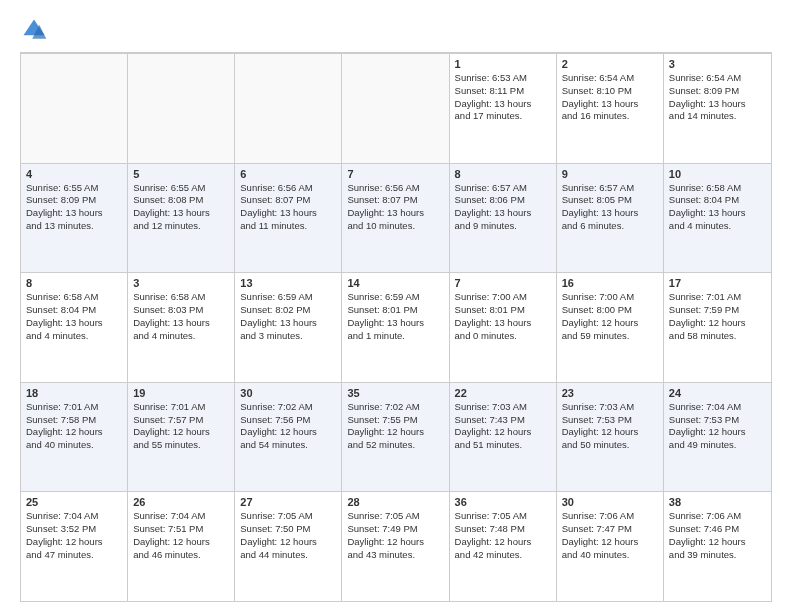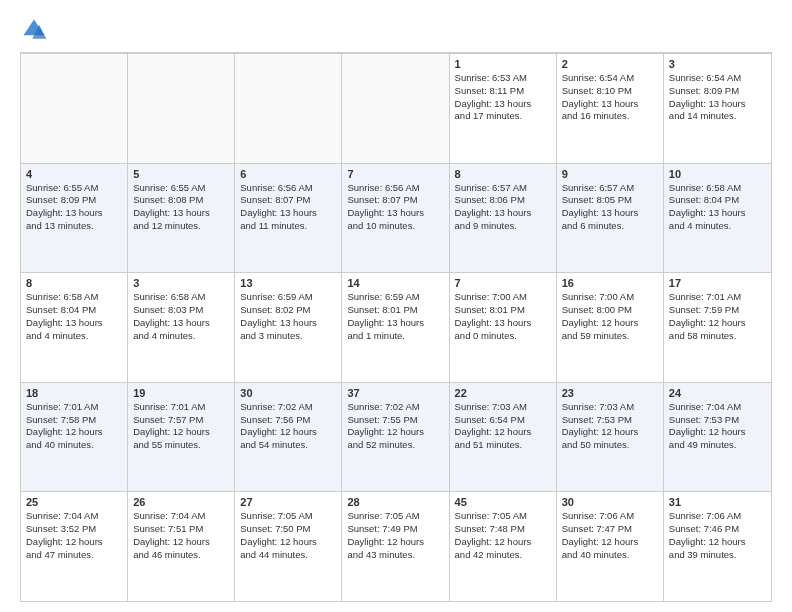--- a/index.html
+++ b/index.html
@@ -282,30 +282,30 @@
             <span class="cell-line">and 55 minutes.</span>
           </div>
           <div class="cal-cell alt-bg">
             <span class="day-num">30</span>
             <span class="cell-line">Sunrise: 7:02 AM</span>
             <span class="cell-line">Sunset: 7:56 PM</span>
             <span class="cell-line">Daylight: 12 hours</span>
             <span class="cell-line">and 54 minutes.</span>
           </div>
           <div class="cal-cell alt-bg">
-            <span class="day-num">37</span>
+            <span class="day-num">35</span>
             <span class="cell-line">Sunrise: 7:02 AM</span>
             <span class="cell-line">Sunset: 7:55 PM</span>
             <span class="cell-line">Daylight: 12 hours</span>
             <span class="cell-line">and 52 minutes.</span>
           </div>
           <div class="cal-cell alt-bg">
             <span class="day-num">22</span>
             <span class="cell-line">Sunrise: 7:03 AM</span>
-            <span class="cell-line">Sunset: 6:54 PM</span>
+            <span class="cell-line">Sunset: 7:43 PM</span>
             <span class="cell-line">Daylight: 12 hours</span>
             <span class="cell-line">and 51 minutes.</span>
           </div>
           <div class="cal-cell alt-bg">
             <span class="day-num">23</span>
             <span class="cell-line">Sunrise: 7:03 AM</span>
             <span class="cell-line">Sunset: 7:53 PM</span>
             <span class="cell-line">Daylight: 12 hours</span>
             <span class="cell-line">and 50 minutes.</span>
           </div>
@@ -340,35 +340,35 @@
             <span class="cell-line">and 44 minutes.</span>
           </div>
           <div class="cal-cell">
             <span class="day-num">28</span>
             <span class="cell-line">Sunrise: 7:05 AM</span>
             <span class="cell-line">Sunset: 7:49 PM</span>
             <span class="cell-line">Daylight: 12 hours</span>
             <span class="cell-line">and 43 minutes.</span>
           </div>
           <div class="cal-cell">
-            <span class="day-num">45</span>
+            <span class="day-num">36</span>
             <span class="cell-line">Sunrise: 7:05 AM</span>
             <span class="cell-line">Sunset: 7:48 PM</span>
             <span class="cell-line">Daylight: 12 hours</span>
             <span class="cell-line">and 42 minutes.</span>
           </div>
           <div class="cal-cell">
             <span class="day-num">30</span>
             <span class="cell-line">Sunrise: 7:06 AM</span>
             <span class="cell-line">Sunset: 7:47 PM</span>
             <span class="cell-line">Daylight: 12 hours</span>
             <span class="cell-line">and 40 minutes.</span>
           </div>
           <div class="cal-cell">
-            <span class="day-num">31</span>
+            <span class="day-num">38</span>
             <span class="cell-line">Sunrise: 7:06 AM</span>
             <span class="cell-line">Sunset: 7:46 PM</span>
             <span class="cell-line">Daylight: 12 hours</span>
             <span class="cell-line">and 39 minutes.</span>
           </div>
         </div>
       </div>
   </div>
 </div>
 

